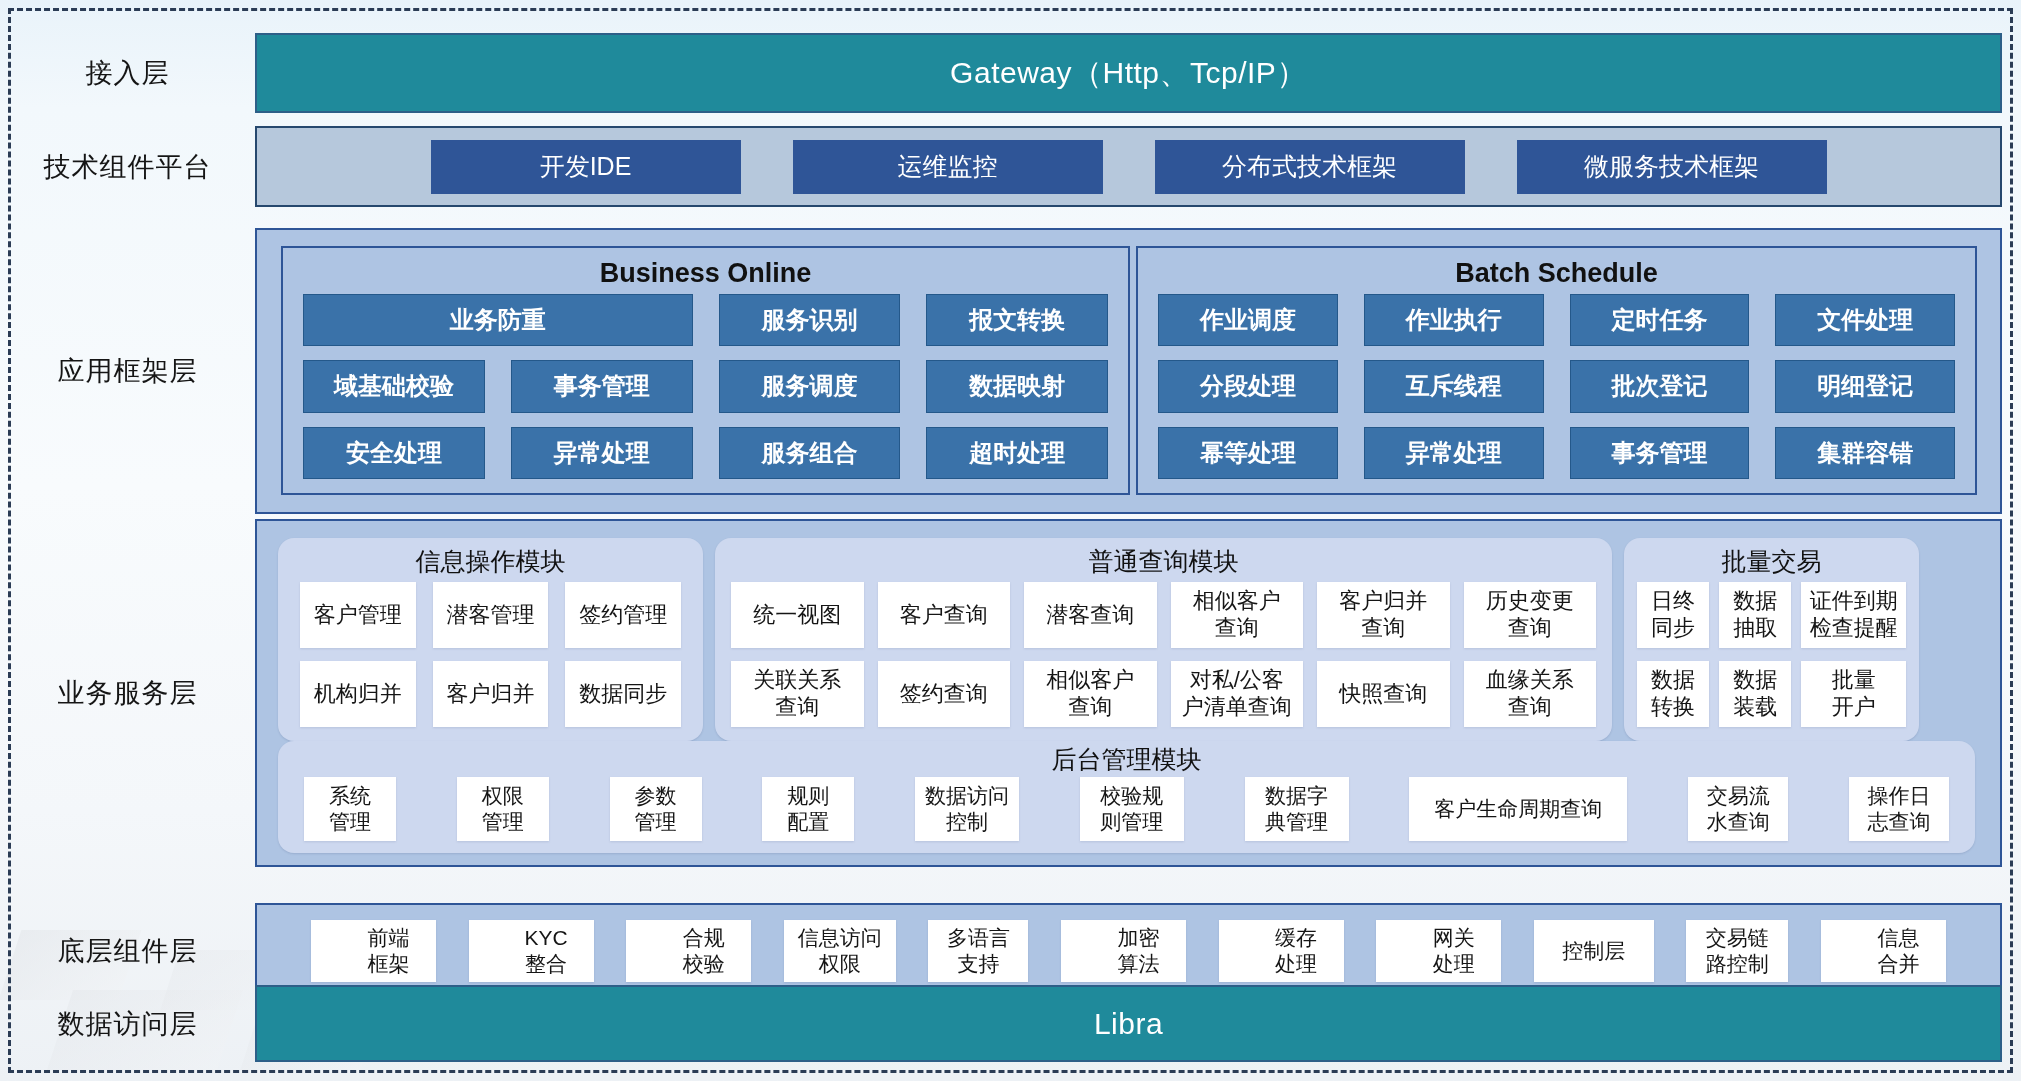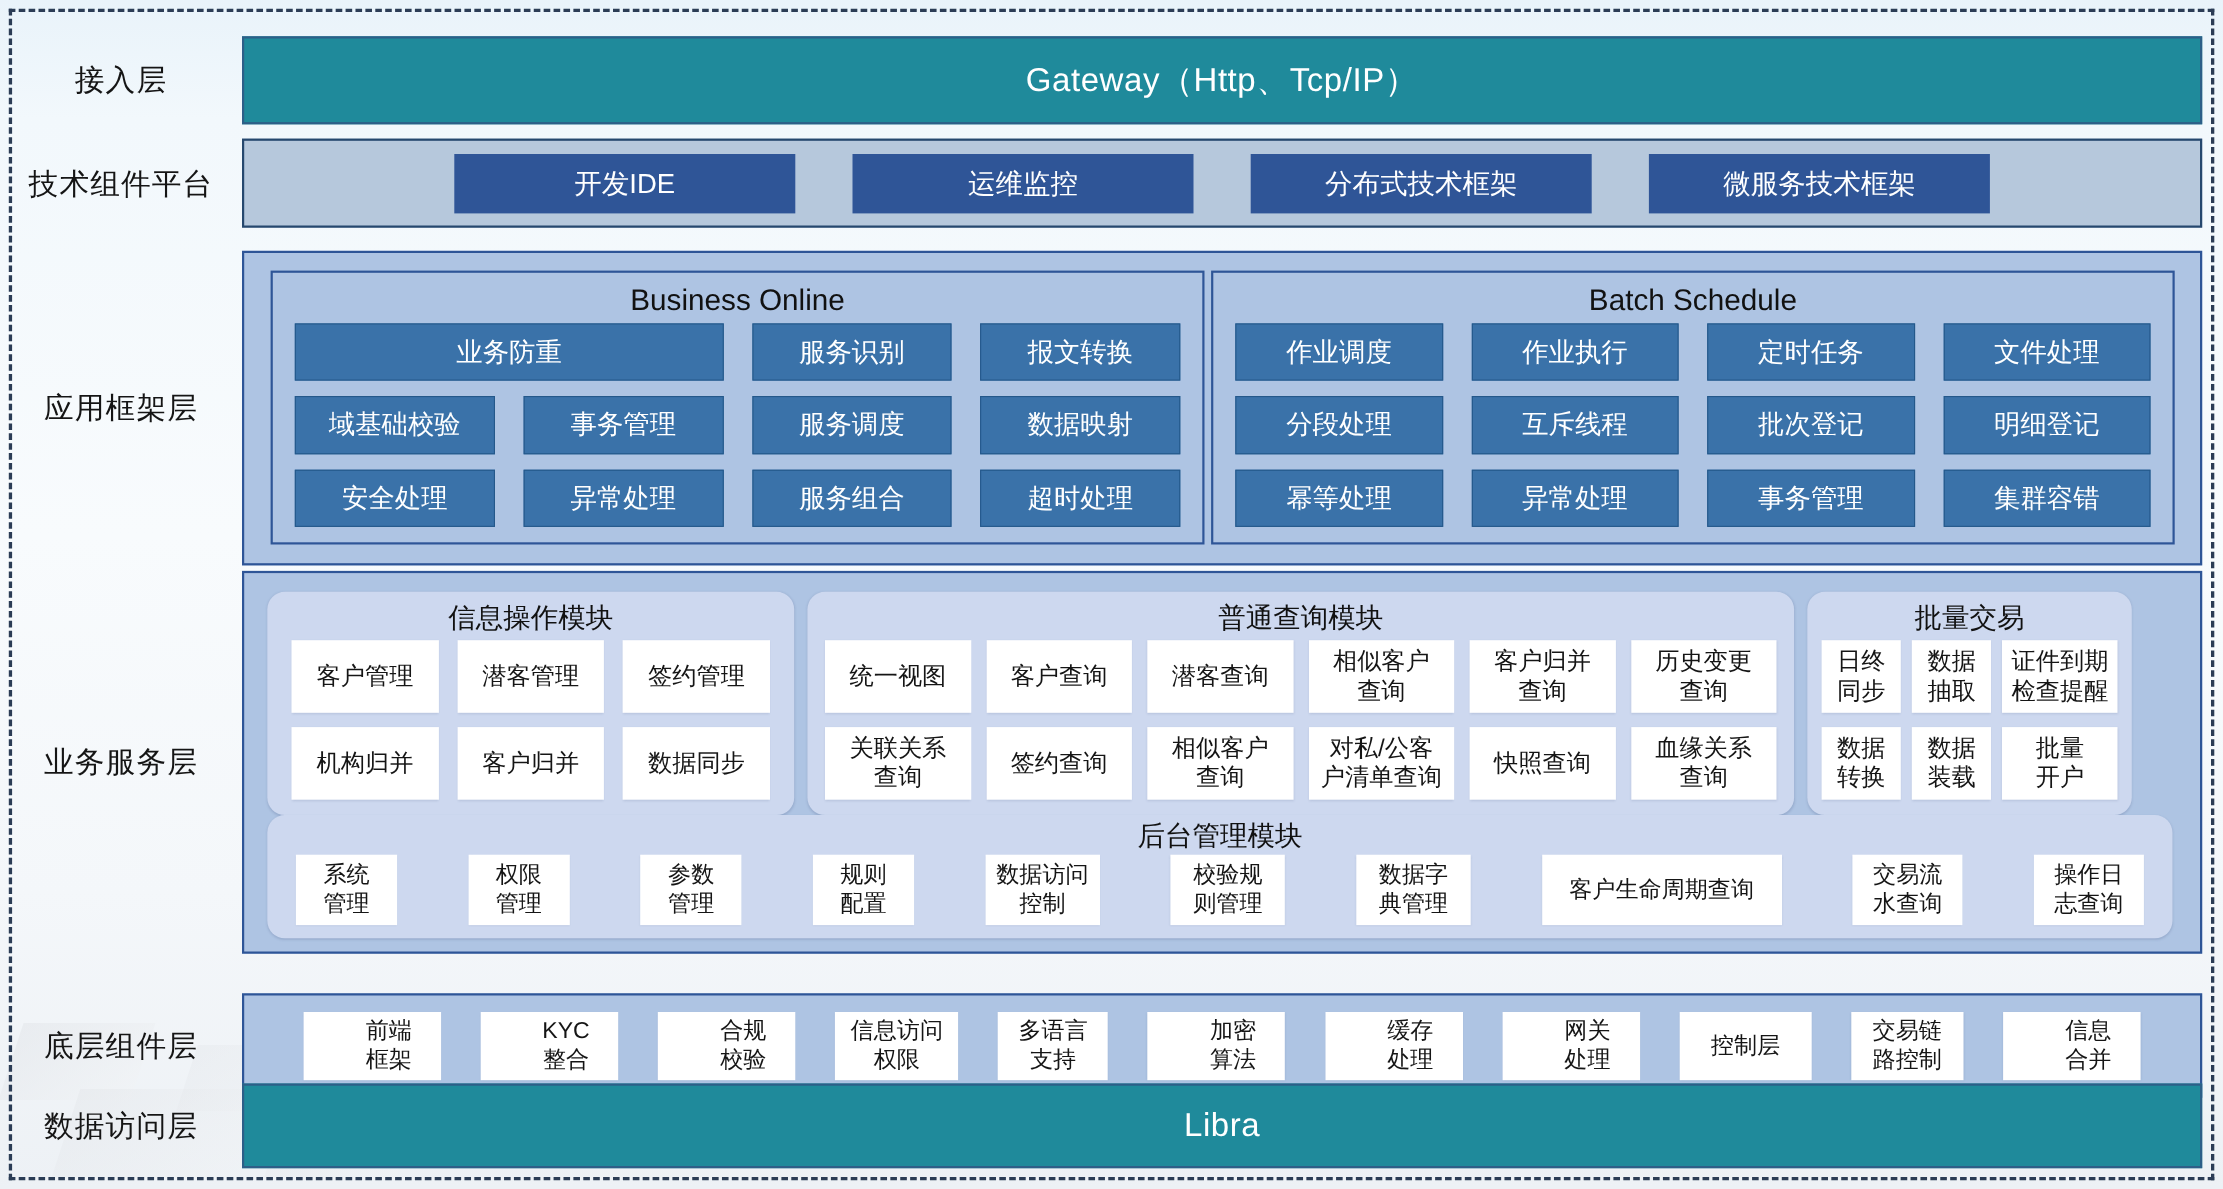--- a/index.html
+++ b/index.html
@@ -8,56 +8,56 @@
     background:linear-gradient(180deg,#e9f3fa 0%,#f2f8fc 10%,#f8fbfd 45%,#f4f7fa 75%,#edf1f5 100%);}
   
   .cube{position:absolute;background:linear-gradient(135deg,#dfe2e6,#f2f4f6);opacity:.45;}
   .cube.c1{left:10px;top:930px;width:120px;height:70px;transform:skewX(-18deg);}
   .cube.c2{left:60px;top:990px;width:170px;height:80px;transform:skewX(-18deg);opacity:.35;}
   .cube.c3{left:170px;top:950px;width:140px;height:60px;transform:skewX(-18deg);opacity:.3;}
   .cube.c4{left:250px;top:1010px;width:120px;height:60px;transform:skewX(-18deg);opacity:.3;}
   .outer-dash{position:absolute;inset:8px;border:3px dashed #2b3c55;pointer-events:none;z-index:50;}
 
   .row{position:absolute;left:0;width:2021px;display:flex;}
-  .row-label{width:220px;display:flex;align-items:center;justify-content:center;
+  .row-label{width:255px;display:flex;align-items:center;justify-content:center;
     font-size:27px;color:#151515;letter-spacing:1px;}
   .row-body{flex:1;margin-right:19px;box-sizing:border-box;}
 
   
   .teal-bar{background:#1f8a9b;border:2px solid #2d5f88;display:flex;align-items:center;justify-content:center;
     color:#fff;font-size:30px;letter-spacing:.5px;}
 
   
   .tech-body{background:#b6c8dc;border:2px solid #26486e;display:flex;align-items:center;
     justify-content:center;gap:52px;}
   .btn-dark{width:310px;height:54px;background:#2f5597;color:#fff;display:flex;align-items:center;
     justify-content:center;font-size:25px;}
 
   
   .app-body{background:#aec4e3;border:2px solid #2e5597;display:flex;gap:6px;
-    padding:16px 23px 17px 24px;}
+    padding:16px 23px 17px 24px;font-weight:bold;}
   .frame-box{border:2px solid #2e5597;box-sizing:border-box;display:flex;flex-direction:column;
     padding:4px 20px 14px 20px;}
   .frame-box.bo{width:849px;}
   .frame-box.bs{flex:1;}
   .frame-title{height:42px;display:flex;align-items:center;justify-content:center;
     font-size:27px;color:#111;}
   .frame-grid{flex:1;display:grid;grid-template-columns:repeat(4,1fr);gap:14px 26px;}
   .btn-mid{background:#3a72a9;border:1px solid #24588a;color:#fff;display:flex;align-items:center;
     justify-content:center;font-size:24px;}
   .btn-mid.wide{grid-column:1 / span 2;}
 
   
   .svc-body{background:#aec4e3;border:2px solid #2e5597;display:flex;flex-direction:column;
     padding:17px 25px 12px 21px;}
   .svc-top{display:flex;gap:12px;height:203px;}
   .panel{background:#cdd8ef;border-radius:16px;box-sizing:border-box;display:flex;flex-direction:column;
     padding:2px 22px 14px 22px;box-shadow:0 1px 2px rgba(60,80,120,.18);}
   .panel-title{height:42px;display:flex;align-items:center;justify-content:center;font-size:25px;color:#111;}
-  .panel.info{width:479px;}
+  .panel.info{width:425px;}
   .panel.query{width:897px;padding-left:16px;padding-right:16px;}
   .panel.batch{width:295px;padding-left:13px;padding-right:13px;}
   .panel-grid{flex:1;display:grid;gap:13px 17px;}
   .info-grid{grid-template-columns:repeat(3,1fr);}
   .query-grid{grid-template-columns:repeat(6,1fr);gap:13px 14px;}
   .batch-grid{grid-template-columns:1fr 1fr 1.45fr;gap:13px 10px;}
   .btn-white{background:#ffffff;color:#151515;display:flex;align-items:center;justify-content:center;
     text-align:center;white-space:pre-line;font-size:22px;line-height:1.22;
     box-shadow:0 1px 2px rgba(60,80,120,.15);}
   .panel.admin{flex:1;padding:0 26px 12px 26px;}

